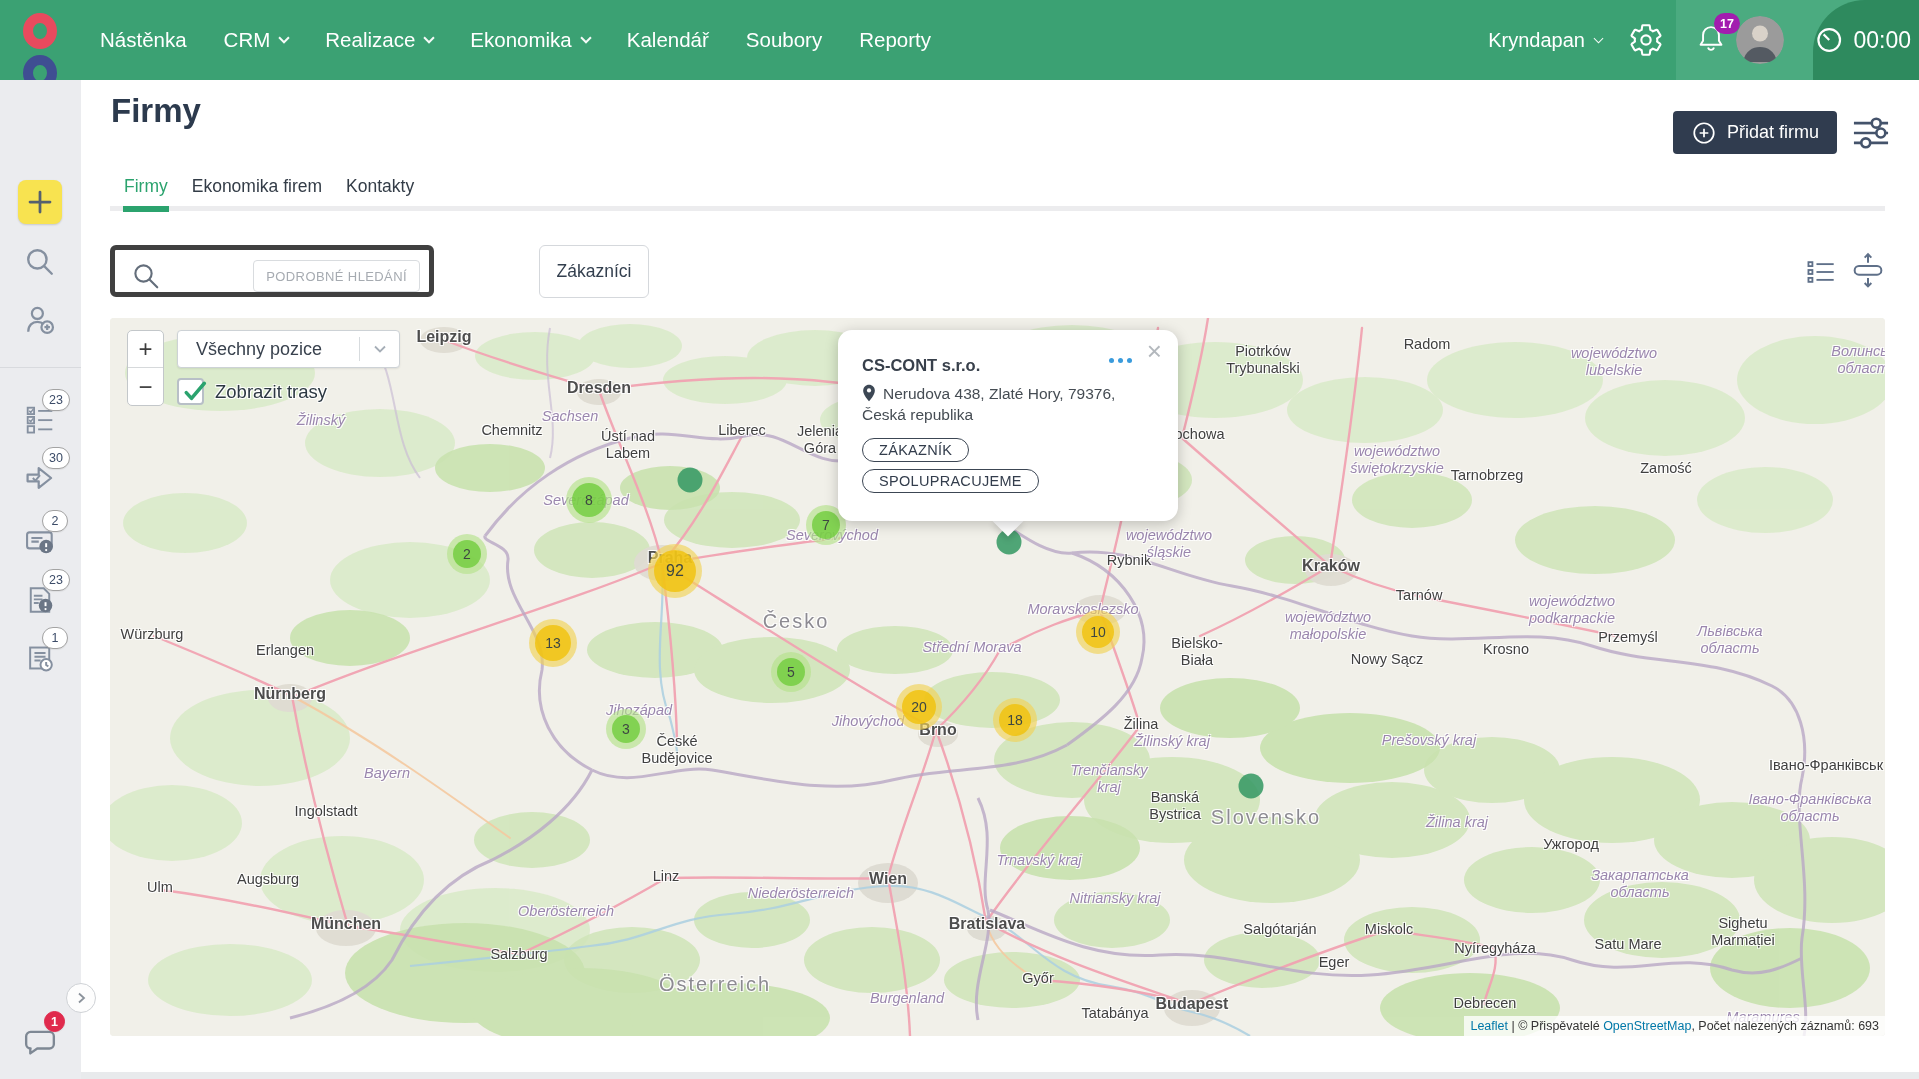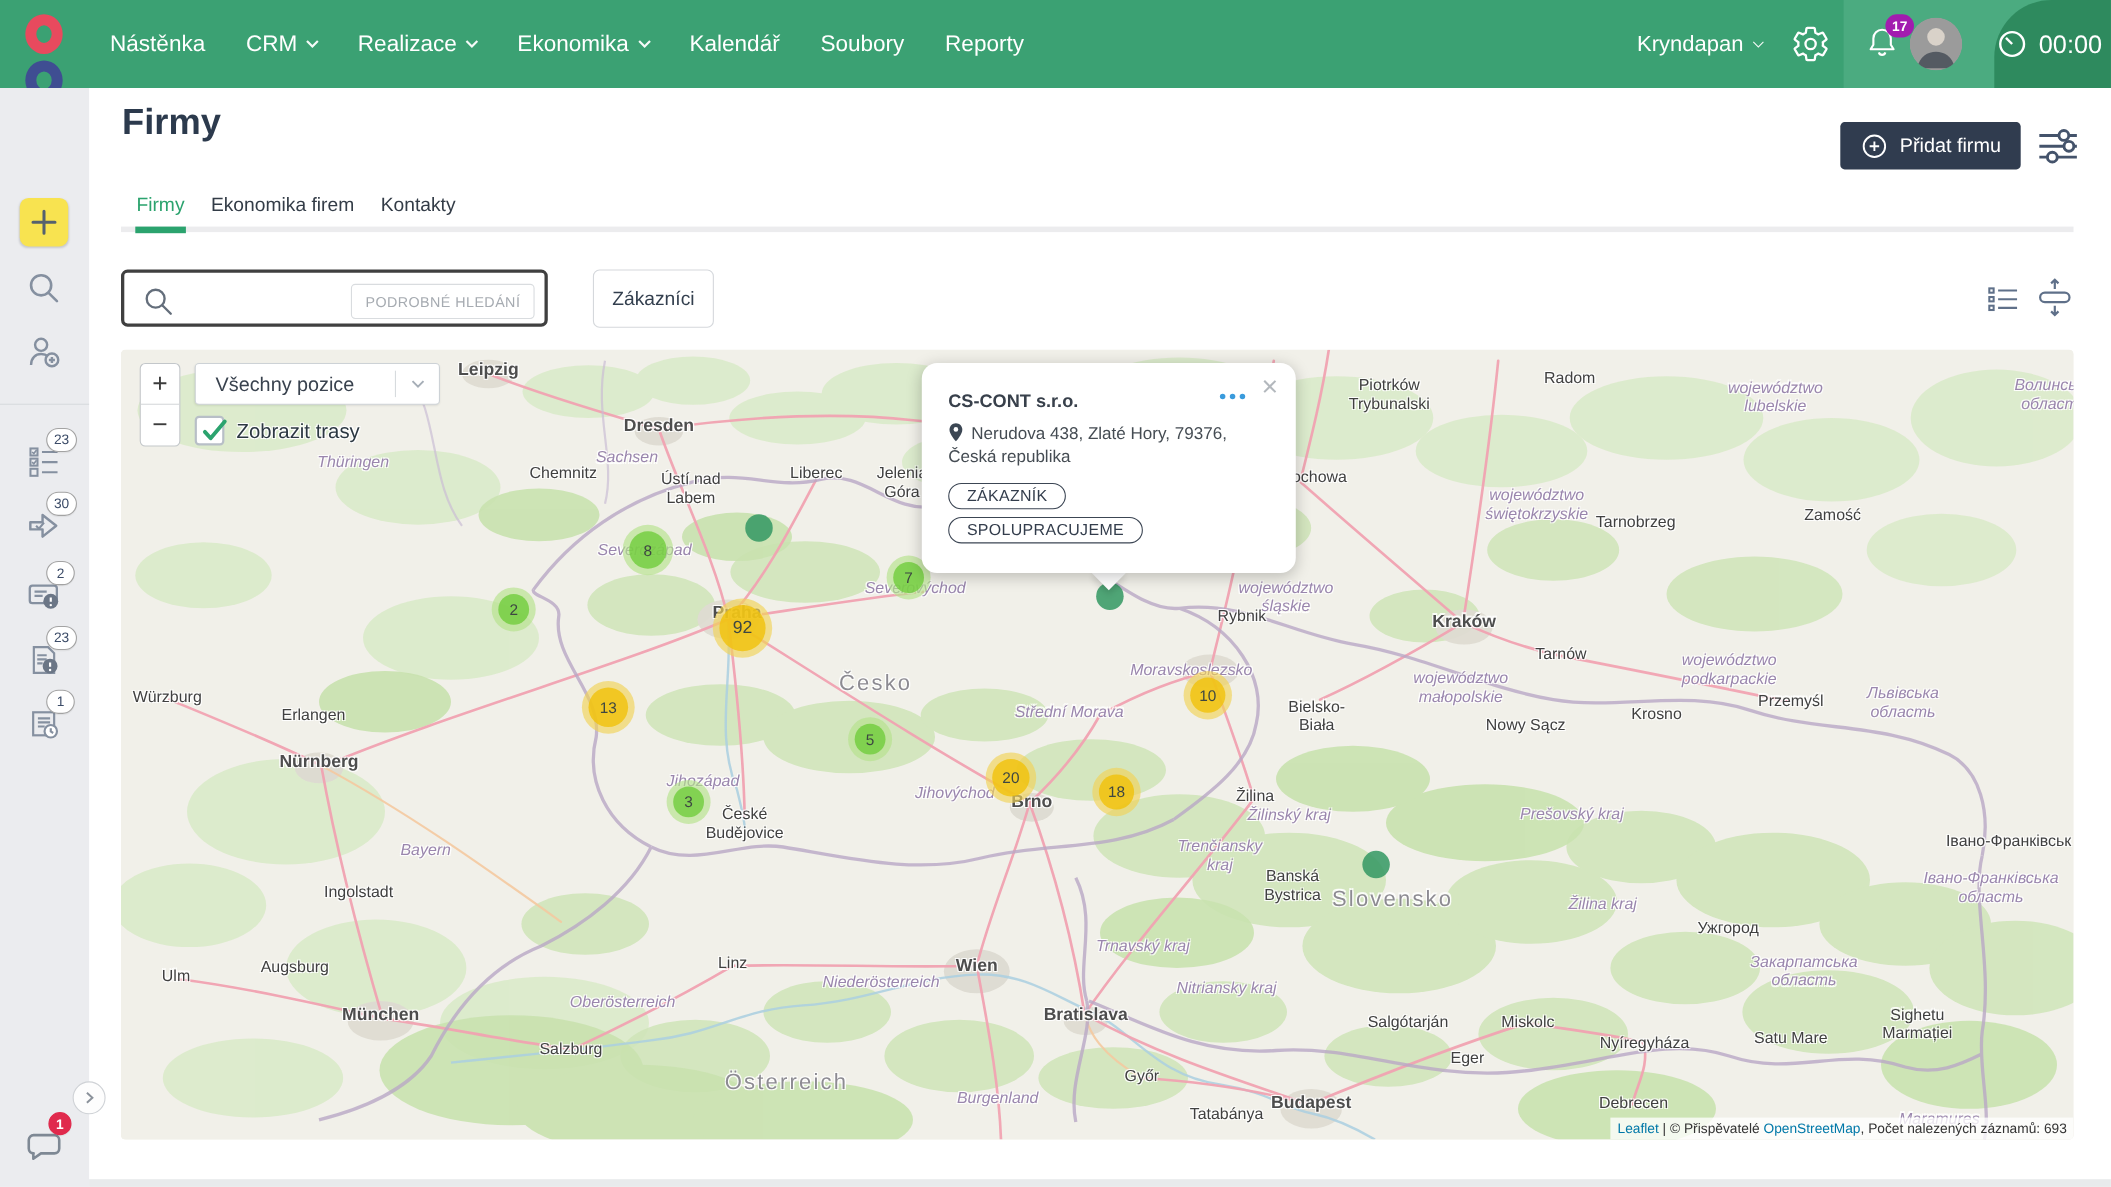--- a/index.html
+++ b/index.html
@@ -36,21 +36,21 @@
 
   
   .page-title{position:absolute;left:111px;top:92px;font-size:33px;font-weight:bold;color:#2c3a4d;}
   .add-btn{position:absolute;left:1673px;top:111px;height:43px;background:#303c4f;border-radius:4px;color:#fff;font-size:18px;display:flex;align-items:center;gap:10px;padding:0 18px;cursor:pointer;border:none;}
   .hdr-sliders{position:absolute;left:1850px;top:113px;cursor:pointer;}
   .tabs{position:absolute;left:124px;top:176px;display:flex;gap:24px;z-index:5;}
   .tab{font-size:17.5px;color:#333c47;height:30px;position:relative;cursor:pointer;}
   .tab.active{color:#2ba36e;}
   .tab.active::after{content:"";position:absolute;left:-1px;right:-1px;top:30px;height:6px;background:#2ba36e;}
   .tabline{position:absolute;left:110px;top:206px;width:1775px;height:5px;background:#ececee;}
-  .searchbox{position:absolute;left:110px;top:245px;width:388px;height:52px;border:3px solid #404040;border-radius:6px;background:#fff;}
+  .searchbox{position:absolute;left:110px;top:245px;width:324px;height:52px;border:5px solid #404040;border-radius:6px;background:#fff;}
   .searchbox .mag{position:absolute;left:16px;top:11px;}
   .searchbox input{position:absolute;left:56px;top:1px;bottom:1px;width:190px;border:none;outline:none;font-size:17px;color:#333;background:transparent;}
   .detailed-btn{position:absolute;right:9px;top:10px;height:32px;border:1px solid #d9dcdf;border-radius:4px;background:#fff;color:#a6abb1;font-size:13px;letter-spacing:.4px;padding:0 12px;display:flex;align-items:center;cursor:pointer;}
   .customers-btn{position:absolute;left:539px;top:245px;width:110px;height:53px;border:1px solid #d5d8dc;border-radius:6px;background:#fff;color:#333f4e;font-size:17.5px;display:flex;align-items:center;justify-content:center;cursor:pointer;}
   .tb-icon-list{position:absolute;left:1806px;top:258px;cursor:pointer;}
   .tb-icon-expand{position:absolute;left:1848px;top:250px;cursor:pointer;}
 
   
   .map{position:absolute;left:110px;top:318px;width:1775px;height:718px;background:#f0f0e8;border-radius:4px;overflow:hidden;}
   .map svg.decor{position:absolute;left:0;top:0;z-index:0;}
@@ -483,21 +483,21 @@
       <div class="ml c" style="left: 1461px; top: 527px;">Ужгород</div>
       <div class="ml c" style="left: 1279px; top: 612px;">Miskolc</div>
       <div class="ml c" style="left: 1170px; top: 612px;">Salgótarján</div>
       <div class="ml c" style="left: 1224px; top: 645px;">Eger</div>
       <div class="ml c" style="left: 1385px; top: 631px;">Nyíregyháza</div>
       <div class="ml c" style="left: 1375px; top: 686px;">Debrecen</div>
       <div class="ml c" style="left: 1633px; top: 614px;">Sighetu
 Marmației</div>
       <div class="ml c" style="left: 1518px; top: 627px;">Satu Mare</div>
       <div class="ml c" style="left: 1716px; top: 448px;">Івано-Франківськ</div>
-      <div class="ml r" style="left: 211px; top: 103px;">Thüringen</div>
+      <div class="ml r" style="left: 211px; top: 103px;">Žilinský</div>
       <div class="ml r" style="left: 460px; top: 99px;">Sachsen</div>
       <div class="ml r" style="left: 476px; top: 183px;">Severozápad</div>
       <div class="ml r" style="left: 722px; top: 218px;">Severovýchod</div>
       <div class="ml r" style="left: 862px; top: 330px;">Střední Morava</div>
       <div class="ml r" style="left: 973px; top: 292px;">Moravskoslezsko</div>
       <div class="ml r" style="left: 529px; top: 393px;">Jihozápad</div>
       <div class="ml r" style="left: 758px; top: 404px;">Jihovýchod</div>
       <div class="ml r" style="left: 277px; top: 456px;">Bayern</div>
       <div class="ml r" style="left: 456px; top: 594px;">Oberösterreich</div>
       <div class="ml r" style="left: 691px; top: 576px;">Niederösterreich</div>

